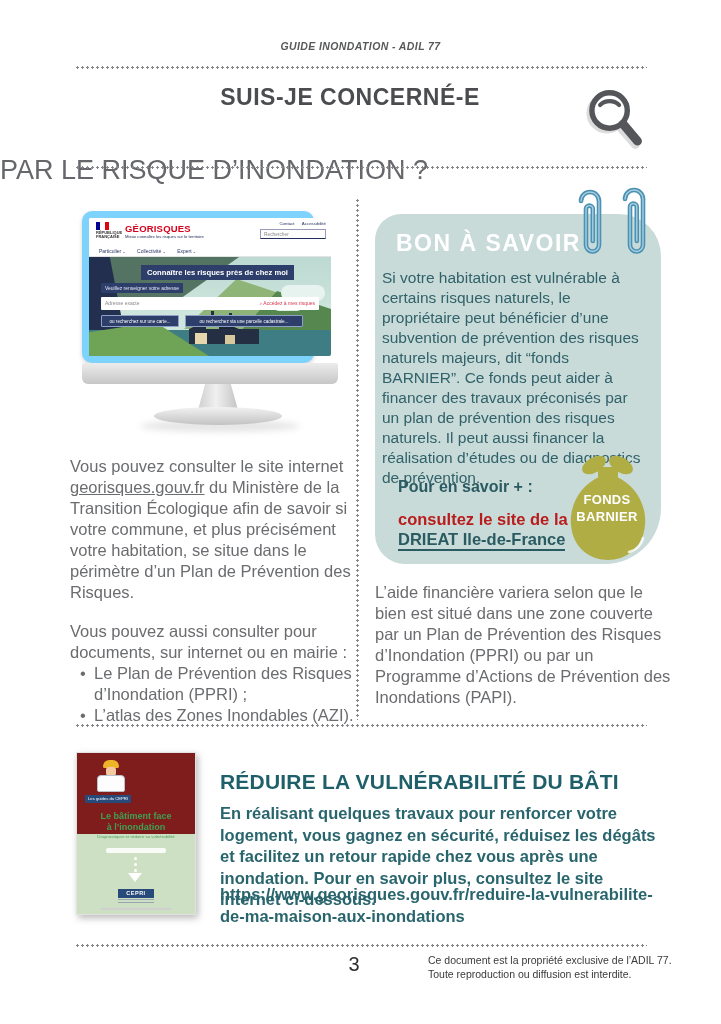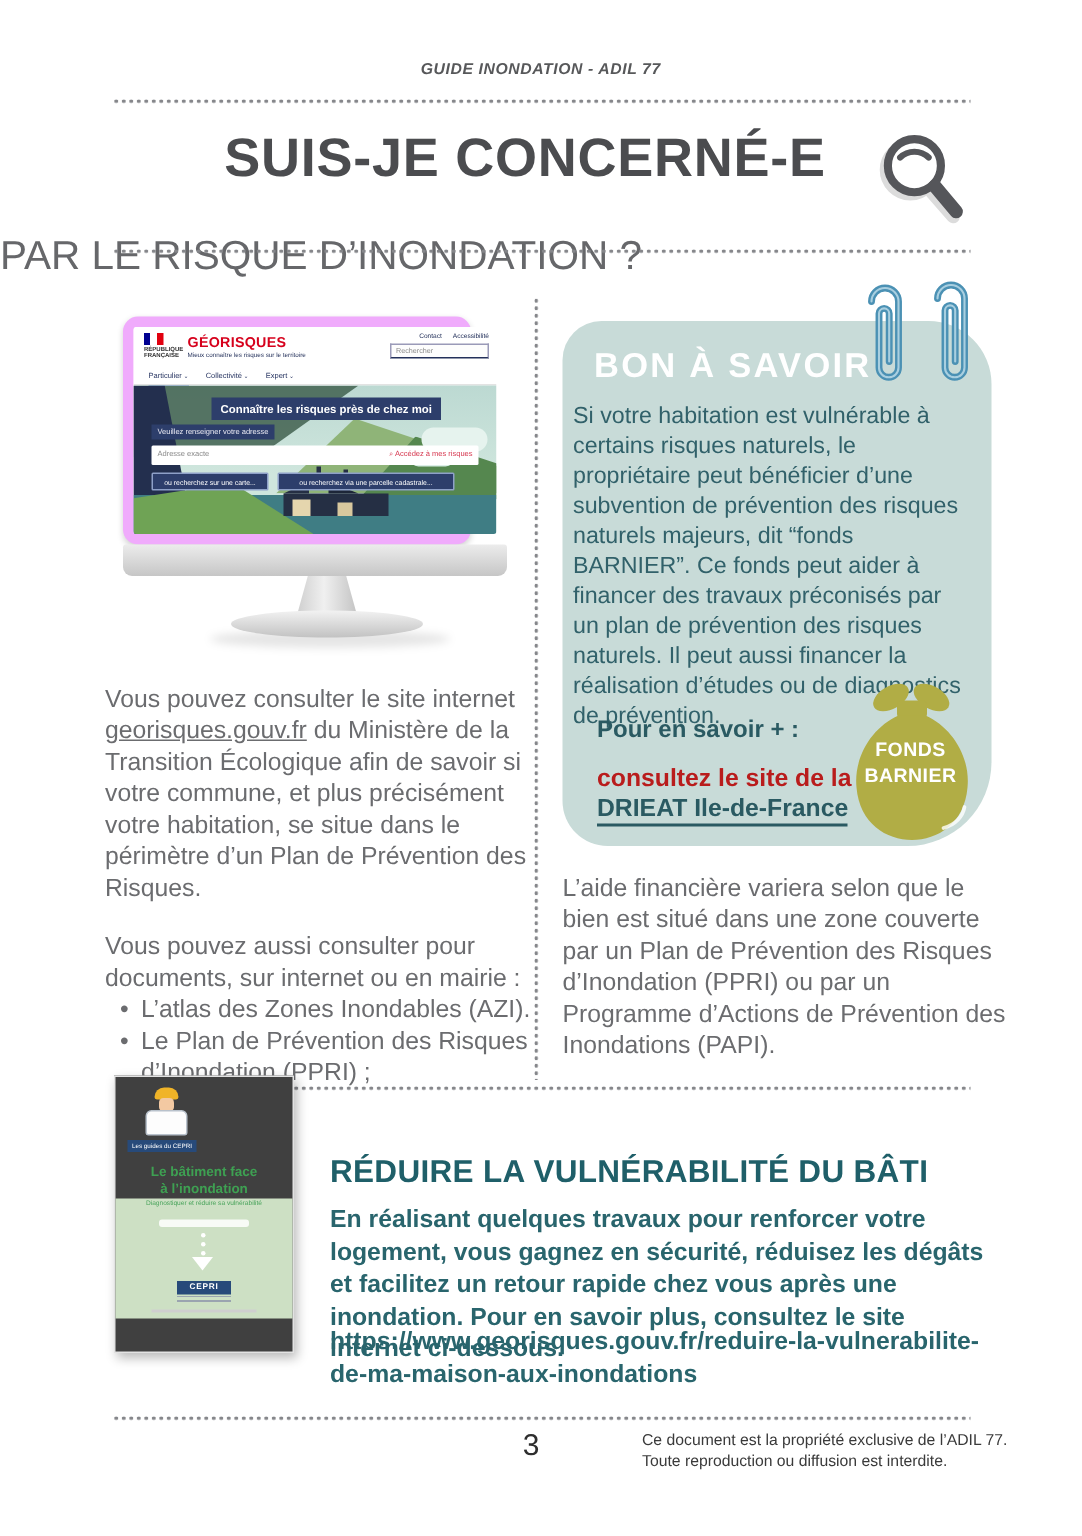--- a/index.html
+++ b/index.html
@@ -15,28 +15,28 @@
     background-image:radial-gradient(circle, #85868a 1.1px, transparent 1.3px);
     background-size:5px 3px; background-repeat:repeat-x; }
   .dots-v { position:absolute; width:3px;
     background-image:radial-gradient(circle, #85868a 1.1px, transparent 1.3px);
     background-size:3px 5px; background-repeat:repeat-y; }
 
   
   .hdr-label { position:absolute; top:40px; left:0; width:721px; text-align:center;
     font-size:10.5px; font-weight:bold; letter-spacing:.4px; color:#57585a;font-style:italic; }
   .title1 { position:absolute; top:84px; left:0; width:700px; text-align:center;
-    font-size:36px; font-weight:bold; letter-spacing:.5px; color:#4b4c4f; }
+    font-size:23px; font-weight:bold; letter-spacing:.5px; color:#4b4c4f; }
   .title2 { position:absolute; top:118px; left:0; width:700px; 
     font-size:27px; font-weight:400; color:#66676a;margin-top:37px; }
   .magnifier { position:absolute; left:579px; top:84px; }
 
   
   .monitor-bezel { position:absolute; left:82px; top:211px; width:232px; height:152px;
-    background:#f0abfc; border-radius:10px; padding:7px;
+    background:#7dd3fc; border-radius:10px; padding:7px;
     box-shadow:0 2px 4px rgba(0,0,0,.18); }
   .screen { position:relative; width:242px; height:138px; background:#fff;
     border-radius:2px; overflow:hidden; }
   .monitor-chin { position:absolute; left:82px; top:363px; width:256px; height:21px;
     background:linear-gradient(#ececec,#c6c6c6); border-radius:2px 2px 6px 6px; }
   .monitor-neck { position:absolute; left:198px; top:384px; width:40px; height:26px;
     background:linear-gradient(90deg,#cfcfcf,#f0f0f0 45%,#c4c4c4);
     clip-path:polygon(18% 0,82% 0,100% 100%,0 100%); }
   .monitor-base { position:absolute; left:154px; top:407px; width:128px; height:18px;
     border-radius:50%; background:linear-gradient(#f2f2f2,#c2c2c2); }
@@ -126,21 +126,21 @@
   .moneybag { position:absolute; left:563px; top:452px; }
   .badge-text { position:absolute; width:90px; text-align:center; color:#fff; font-weight:bold;
     font-size:13px; letter-spacing:.3px; }
   .badge1 { left:562px; top:492px; }
   .badge2 { left:562px; top:509px; }
 
   .aid-text { position:absolute; left:375px; top:582px; width:296px;
     font-size:16.5px; line-height:21px; color:#6b6c6f; }
 
   
-  .book { position:absolute; left:76px; top:717px; width:120px; height:185px; background:#404040;
+  .book { position:absolute; left:76px; top:752px; width:120px; height:163px; background:#7f1d1d;
     border:1px solid #e2e2e2; box-shadow:2px 3px 7px rgba(0,0,0,.28); }
   .bk-green { position:absolute; left:0; top:81px; width:118px; height:80px; background:#cde0c4; }
   .bk-hat { position:absolute; left:26px; top:7px; width:16px; height:8px; background:#f0b428;
     border-radius:8px 8px 2px 2px; }
   .bk-head { position:absolute; left:29px; top:14px; width:10px; height:9px; background:#f3c9a2;
     border-radius:3px; }
   .bk-body { position:absolute; left:20px; top:22px; width:28px; height:17px; background:#fdfdfd;
     border:1px solid #b9c2cc; border-radius:4px 4px 2px 2px; }
   .bk-banner { position:absolute; left:8px; top:42px; width:46px; height:8px; background:#274a7a;
     color:#fff; font-size:4.2px; text-align:center; line-height:8px; }
@@ -246,22 +246,22 @@
   <div class="monitor-chin"></div>
   <div class="monitor-shadow"></div>
   <div class="monitor-neck"></div>
   <div class="monitor-base"></div>
 
   <div class="dots-v" style="left:356px; top:198px; height:522px;"></div>
 
   <div class="ltext">
     <p><span>Vous pouvez consulter le site internet </span><a href="#">georisques.gouv.fr</a><span> du Ministère de la Transition Écologique afin de savoir si votre commune, et plus précisément votre habitation, se situe dans le périmètre d’un Plan de Prévention des Risques.</span></p>
     <p class="para2">Vous pouvez aussi consulter pour documents, sur internet ou en mairie :</p>
+    <div class="bullet">Le Plan de Prévention des Risques d’Inondation (PPRI) ;</div>
     <div class="bullet">L’atlas des Zones Inondables (AZI).</div>
-    <div class="bullet">Le Plan de Prévention des Risques d’Inondation (PPRI) ;</div>
   </div>
 
   <div class="info-box"></div>
   <div class="info-title">BON À SAVOIR</div>
   <div class="info-body">Si votre habitation est vulnérable à certains risques naturels, le propriétaire peut bénéficier d’une subvention de prévention des risques naturels majeurs, dit “fonds BARNIER”. Ce fonds peut aider à financer des travaux préconisés par un plan de prévention des risques naturels. Il peut aussi financer la réalisation d’études ou de diagnostics de prévention.</div>
   <div class="info-more-label">Pour en savoir + :</div>
   <div class="info-more-line">consultez le site de la</div>
   <a class="info-more-link" href="#">DRIEAT Ile-de-France</a>
 
   <svg class="clips" width="92" height="84" viewBox="0 0 92 84">

